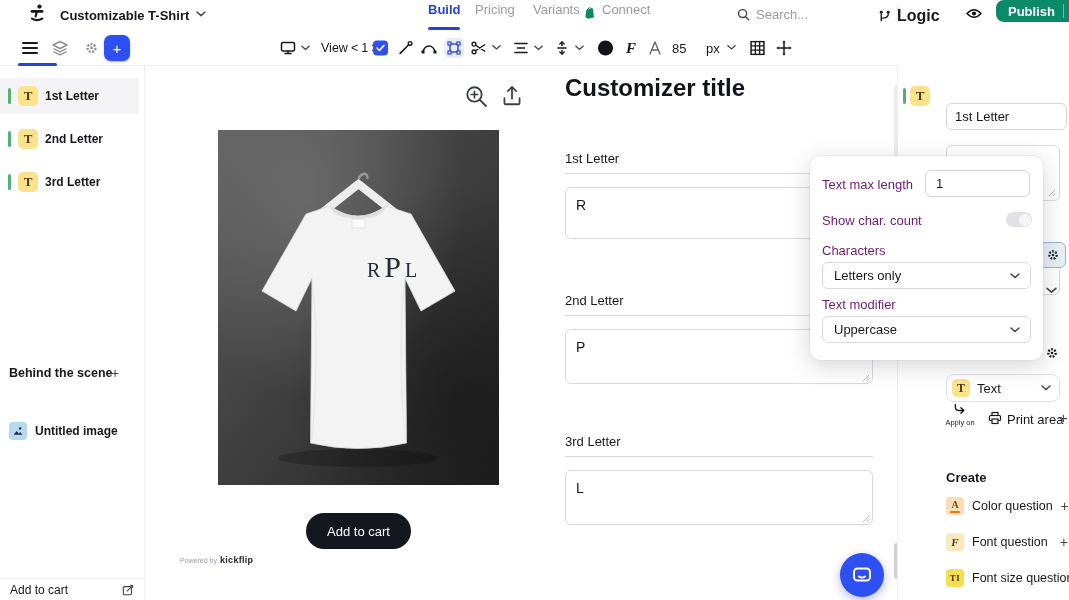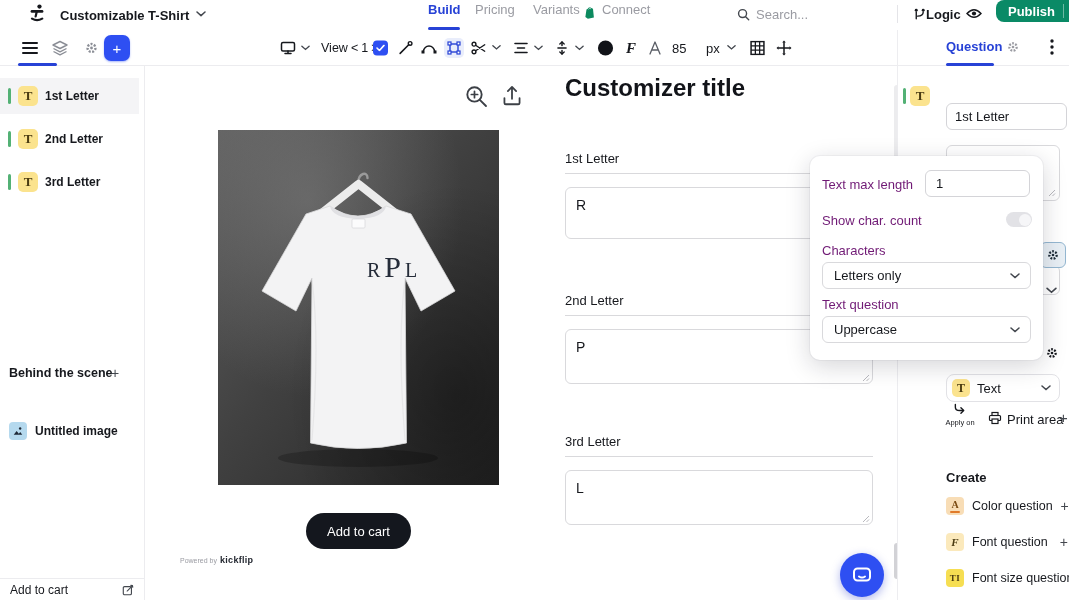--- a/index.html
+++ b/index.html
@@ -15,21 +15,21 @@
   .product-title { position:absolute; left:60px; top:8px; font-weight:700; font-size:13px; color:#16181d; }
   .product-chev { position:absolute; left:196px; top:11px; color:#43474e; }
   .tab { position:absolute; top:2px; font-size:13px; cursor:pointer; }
   .tab.active { color:#2742d6; font-weight:700; }
   .tab.idle { color:#9a9ba2; }
   .tab-underline { position:absolute; top:27px; height:3px; background:#2742d6; border-radius:2px; }
   .hdr-search-icon { position:absolute; left:737px; top:8px; }
   .hdr-search { position:absolute; left:756px; top:4px; width:120px; border:none; outline:none; font-size:13px; color:#1a1c21; height:20px; font-family:"Liberation Sans",sans-serif; }
   .hdr-search::placeholder { color:#9a9ba2; }
   .hdr-div { position:absolute; left:897px; top:5px; width:1px; height:18px; background:#e4e4e8; }
-  .logic { position:absolute; left:913px; top:7px; display:flex; gap:0; align-items:center; font-weight:700; font-size:13px; color:#16181d; cursor:pointer; }
+  .logic { position:absolute; left:878px; top:7px; display:flex; gap:6px; align-items:center; font-weight:700; font-size:16px; color:#16181d; cursor:pointer; }
   .eye-btn { position:absolute; left:966px; top:7px; cursor:pointer; }
   .publish { position:absolute; left:996px; top:0; height:22px; background:#0a8a66; border-radius:8px; display:flex; align-items:center; color:#fff; cursor:pointer; }
   .publish .lbl { padding:0 8px 0 12px; font-weight:700; font-size:13px; }
   .publish .sep { width:1px; height:14px; background:rgba(255,255,255,.4); }
   .publish .chev { padding:0 8px 0 7px; color:#fff; }
 
   
   .toolrow { position:absolute; top:30px; height:36px; background:#fff; }
   .left-tools { left:0; width:145px; border-bottom:1px solid #ececef; z-index:5; }
   .left-tools .blue-ind { position:absolute; left:18px; bottom:-1px; width:39px; height:3px; background:#2742d6; border-radius:2px; }
@@ -305,37 +305,20 @@
         </svg>
     </div>
     <div class="ct" style="left:631px;">
       <svg viewBox="0 0 16 16" width="16" height="16">
           <path d="M8 2.5v11M2.5 8h11" stroke="#16181d" stroke-width="1.5" stroke-linecap="round"></path>
           <path d="M8 0.5l1.8 2h-3.6zM8 15.5l1.8-2h-3.6zM0.5 8l2-1.8v3.6zM15.5 8l-2-1.8v3.6z" fill="#16181d"></path>
         </svg>
     </div>
   </div>
 
-  <div class="toolrow panel-tabs">
-    <div class="q">Question</div>
-    <div class="gear">
-      <svg viewBox="0 0 16 16" width="14" height="14">
-          <circle cx="8" cy="8" r="4.2" fill="none" stroke="currentColor" stroke-width="2.6" stroke-dasharray="2.1 1.55"></circle>
-          <circle cx="8" cy="8" r="1.5" fill="currentColor"></circle>
-        </svg>
-    </div>
-    <div class="kebab">
-      <svg viewBox="0 0 4 16" width="4" height="16">
-          <circle cx="2" cy="2" r="1.7" fill="#16181d"></circle>
-          <circle cx="2" cy="8" r="1.7" fill="#16181d"></circle>
-          <circle cx="2" cy="14" r="1.7" fill="#16181d"></circle>
-        </svg>
-    </div>
-    <div class="q-under"></div>
-  </div>
 
   <div class="sidebar">
     <div class="sb-item selected" style="top:12px;">
       <span class="greenbar"></span>
       <span class="ticon">T</span>
       <span class="sb-label">1st Letter</span>
     </div>
     <div class="sb-item" style="top:55px;">
       <span class="greenbar"></span>
       <span class="ticon">T</span>
@@ -557,21 +540,21 @@
     <div class="toggle">
         <span class="knob"></span>
       </div>
     <div class="pp-lbl" style="left:12px; top:87px;">Characters</div>
     <div class="pp-select" style="top:106px;">
       <span>Letters only</span>
       <svg viewBox="0 0 10 6" width="10" height="6">
           <path d="M1 1l4 3.6L9 1" fill="none" stroke="#43474e" stroke-width="1.5" stroke-linecap="round"></path>
         </svg>
     </div>
-    <div class="pp-lbl" style="left:12px; top:141px;">Text question</div>
+    <div class="pp-lbl" style="left:12px; top:141px;">Text modifier</div>
     <div class="pp-select" style="top:160px;">
       <span>Uppercase</span>
       <svg viewBox="0 0 10 6" width="10" height="6">
           <path d="M1 1l4 3.6L9 1" fill="none" stroke="#43474e" stroke-width="1.5" stroke-linecap="round"></path>
         </svg>
     </div>
   </div>
 
   <div class="chat">
     <svg viewBox="0 0 24 24" width="24" height="24">

